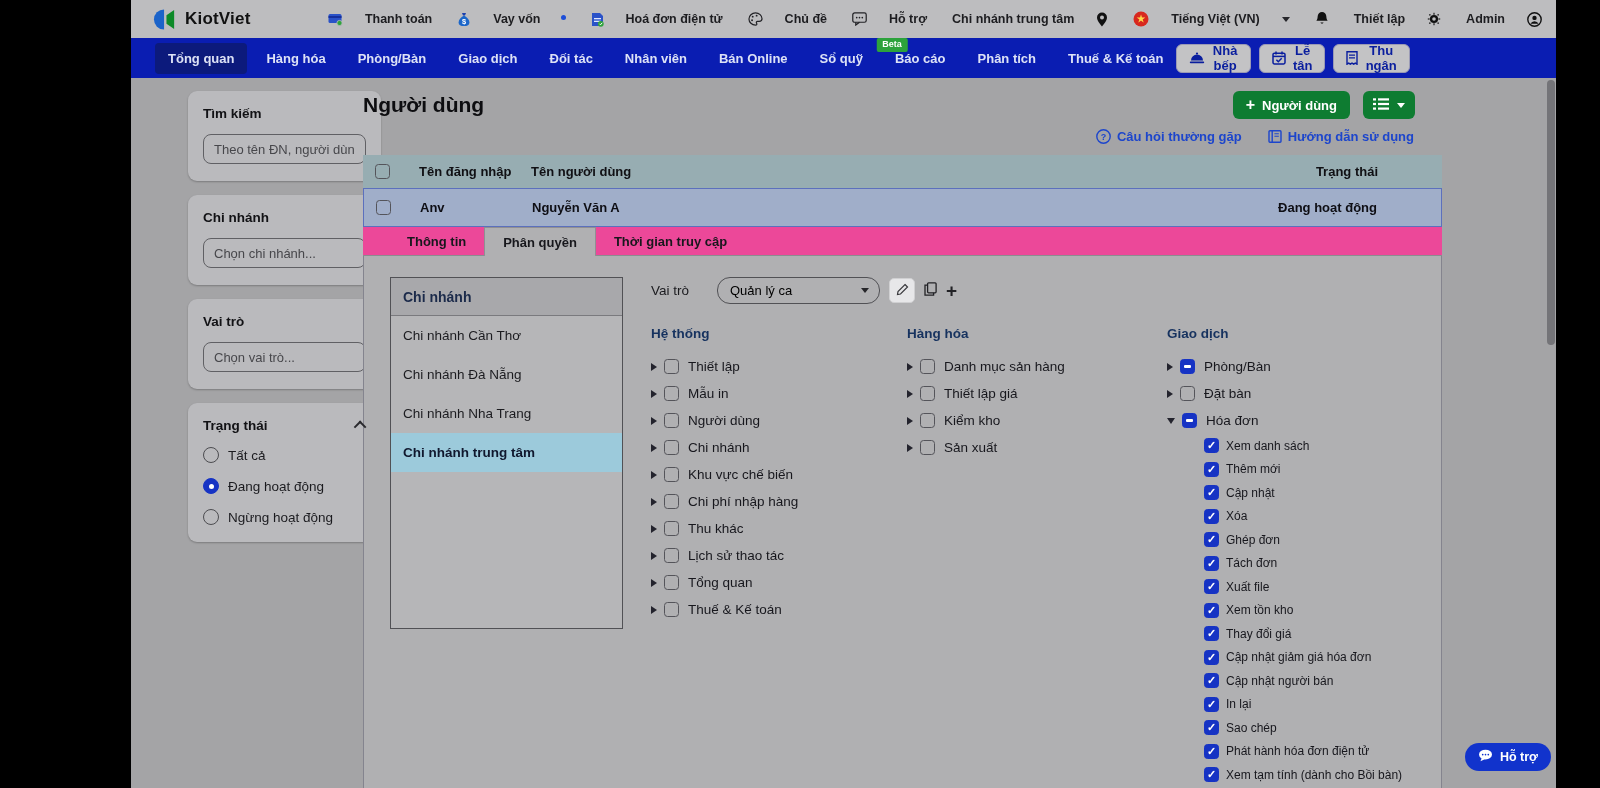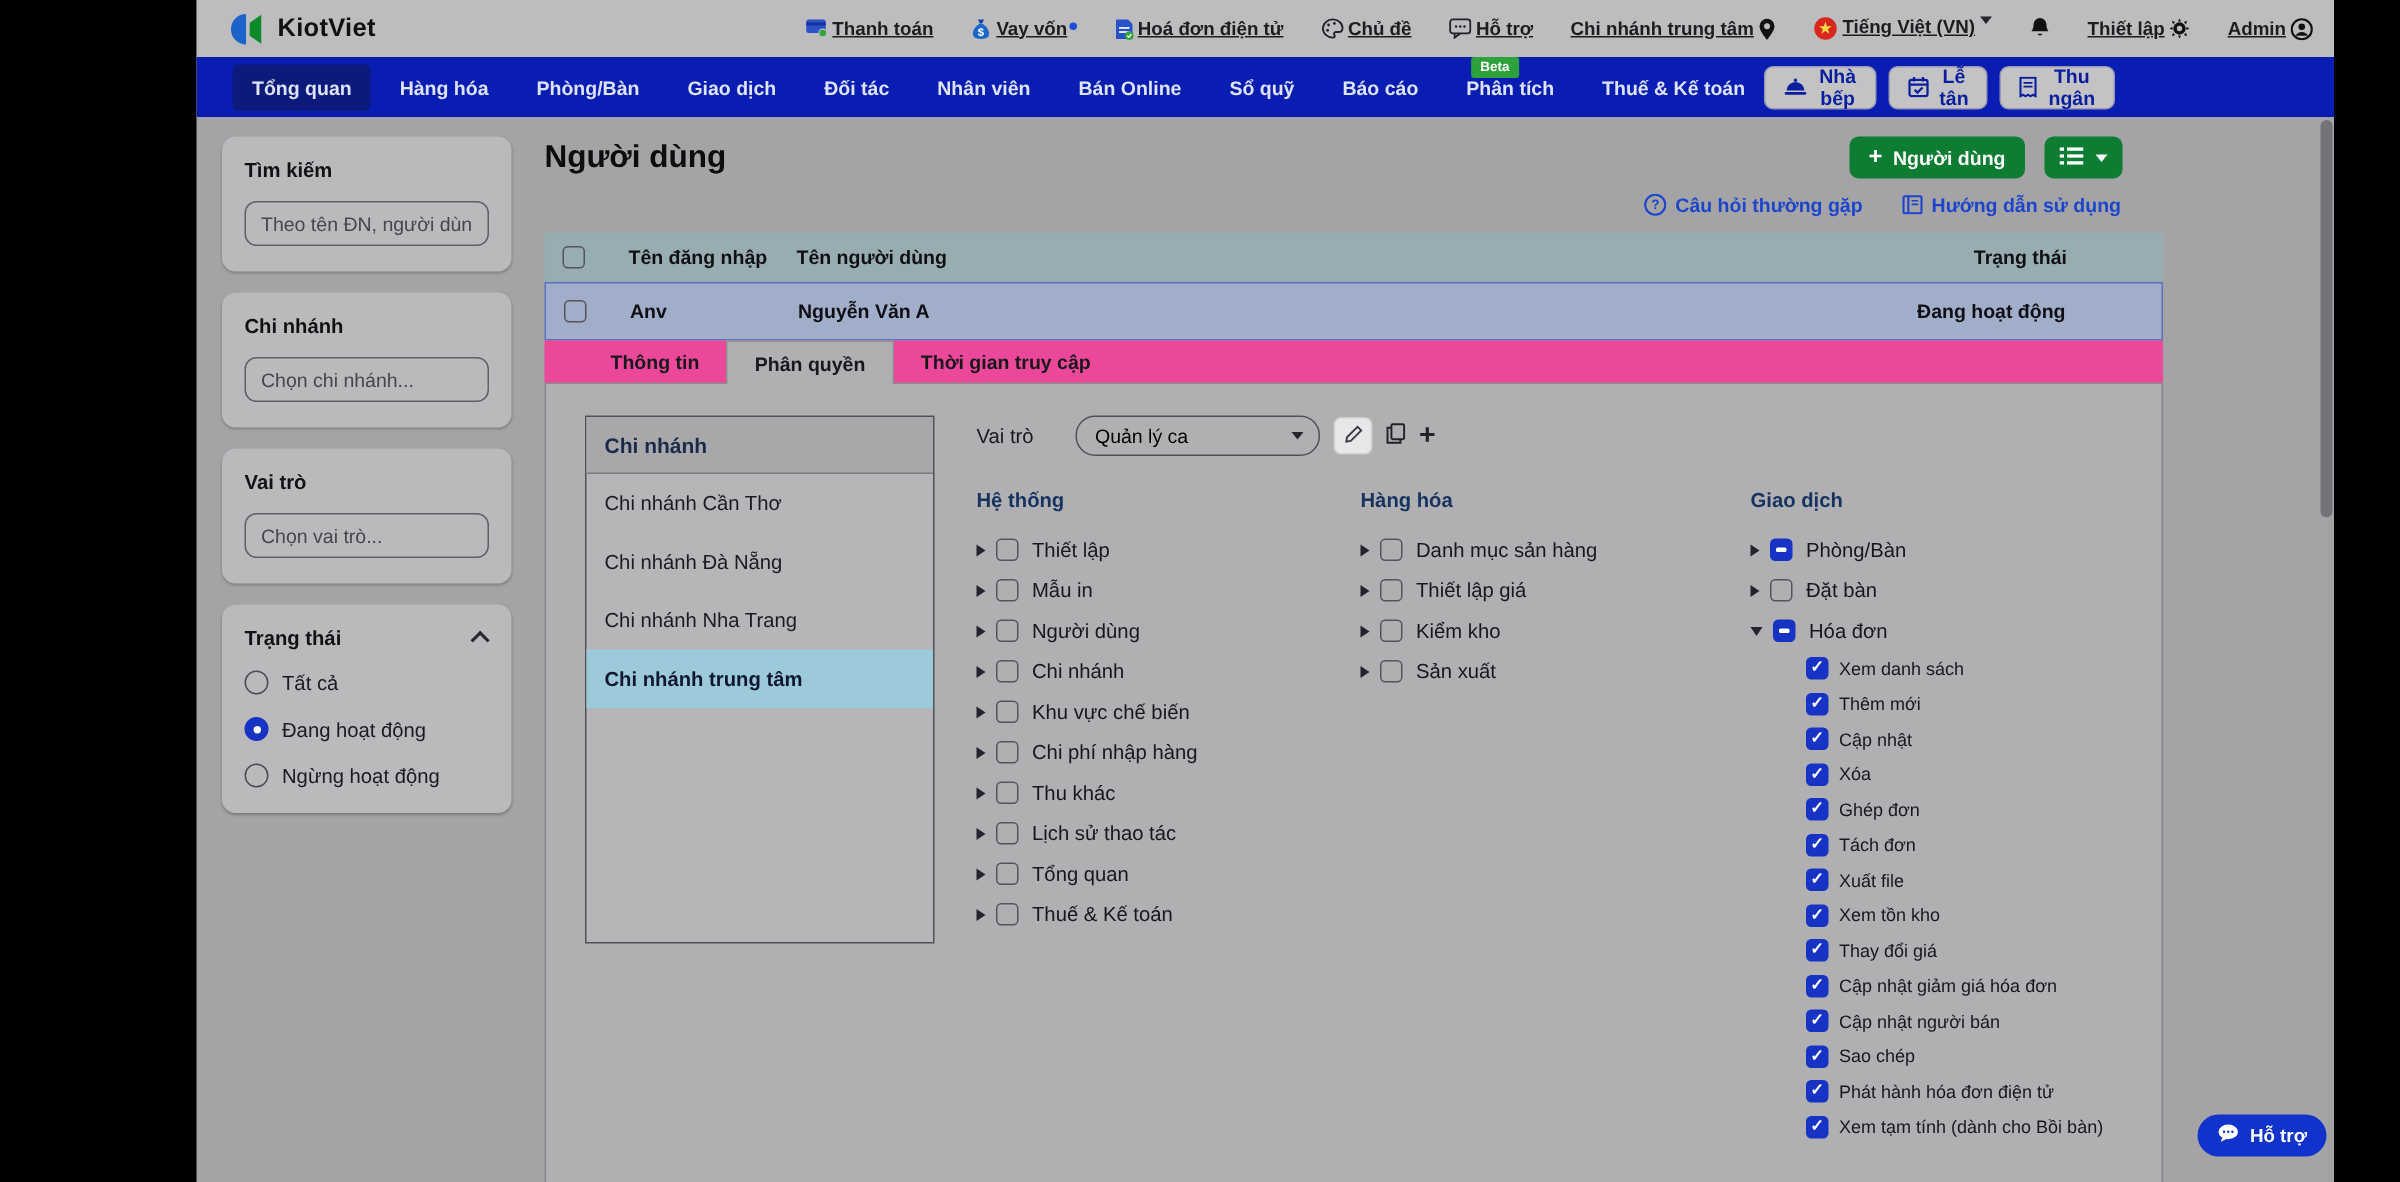--- a/index.html
+++ b/index.html
@@ -8,22 +8,22 @@
   .stage { position:relative; width:1600px; height:788px; background:#000; }
   .app { position:absolute; left:131px; top:0; width:1425px; height:788px;
     background:#a4a4a6; overflow:hidden; }
 
   
   .topbar { position:relative; z-index:6; height:38px; background:#bdbdbf;
     display:flex; align-items:center; padding:0 14px 0 22px; }
   .brand { display:flex; align-items:center; gap:7px; cursor:pointer; }
   .logo-text { font-size:17px; font-weight:bold; color:#111; letter-spacing:.2px; }
   .tb-menu { margin-left:auto; display:flex; align-items:center; gap:25px; }
-  .tb-item { position:relative; display:flex; align-items:flex-start; gap:3px;
-    font-size:12.5px; font-weight:600; color:#1d1d20; cursor:pointer; white-space:nowrap;text-decoration:underline; }
+  .tb-item { position:relative; display:flex; align-items:center; gap:22px;
+    font-size:12.5px; font-weight:600; color:#1d1d20; cursor:pointer; white-space:nowrap; }
   .tb-ic { display:inline-flex; align-items:center; }
   .supdot { width:5px; height:5px; border-radius:50%; background:#1d4ed8;
     align-self:flex-start; margin:3px 0 0 -2px; }
   .beta { position:absolute; top:26px; left:50%; transform:translateX(-42%);
     background:#2da23c; color:#fff; font-size:9px; font-weight:bold;
     padding:1px 6px; border-radius:2px; line-height:1.3; }
   .caret-dark { width:0; height:0; border-left:4.5px solid transparent;
     border-right:4.5px solid transparent; border-top:5.5px solid #26262a; display:inline-block; }
 
   
@@ -36,21 +36,21 @@
   .nav-quick { margin-left:auto; margin-right:146px; display:flex; gap:8px; }
   .q-btn { display:flex; align-items:center; gap:7px; height:29px; padding:0 12px;
     background:#c3c3c5; border:1px solid #9a9ab5; border-radius:6px;
     color:#0a1e9e; font-size:13px; font-weight:bold; cursor:pointer;
     font-family:"Liberation Sans", sans-serif; }
 
   
   .body { display:flex; height:710px; }
   .sidebar { width:232px; padding:13px 0 0 17px; flex:none; }
   .card { width:193px; background:#bababd; border-radius:9px; padding:15px 15px 17px;
-    margin-bottom:14px; box-shadow:0 1px 2px rgba(0,0,0,.25); }
+    margin-bottom:14px; box-shadow:0 1px 2px rgba(0,0,0,.25);margin-left:40px; }
   .card h3 { font-size:13.5px; font-weight:bold; color:#121215; }
   .card-head { display:flex; align-items:center; justify-content:space-between; }
   .field { width:100%; margin-top:13px; height:30px; border:1.4px solid #606064;
     border-radius:8px; background:transparent; padding:0 10px; font-size:13px;
     color:#2b2b2f; font-family:"Liberation Sans", sans-serif; outline:none; }
   .field::placeholder { color:#47474b; opacity:1; }
   .radios { margin-top:14px; display:flex; flex-direction:column; gap:15px; }
   .radio-row { display:flex; align-items:center; gap:9px; font-size:13.5px;
     color:#1b1b1f; cursor:pointer; }
   .radio { width:16px; height:16px; border-radius:50%; border:1.6px solid #4c4c50;
@@ -595,20 +595,24 @@
                       <div class="perm-child">
                         <span class="cb checked"></span>
                         <span class="perm-label">Cập nhật giảm giá hóa đơn</span>
                       </div>
                       <div class="perm-child">
                         <span class="cb checked"></span>
                         <span class="perm-label">Cập nhật người bán</span>
                       </div>
                       <div class="perm-child">
                         <span class="cb checked"></span>
+                        <span class="perm-label">In lại</span>
+                      </div>
+                      <div class="perm-child">
+                        <span class="cb checked"></span>
                         <span class="perm-label">Sao chép</span>
                       </div>
                       <div class="perm-child">
                         <span class="cb checked"></span>
                         <span class="perm-label">Phát hành hóa đơn điện tử</span>
                       </div>
                       <div class="perm-child">
                         <span class="cb checked"></span>
                         <span class="perm-label">Xem tạm tính (dành cho Bồi bàn)</span>
                       </div>

